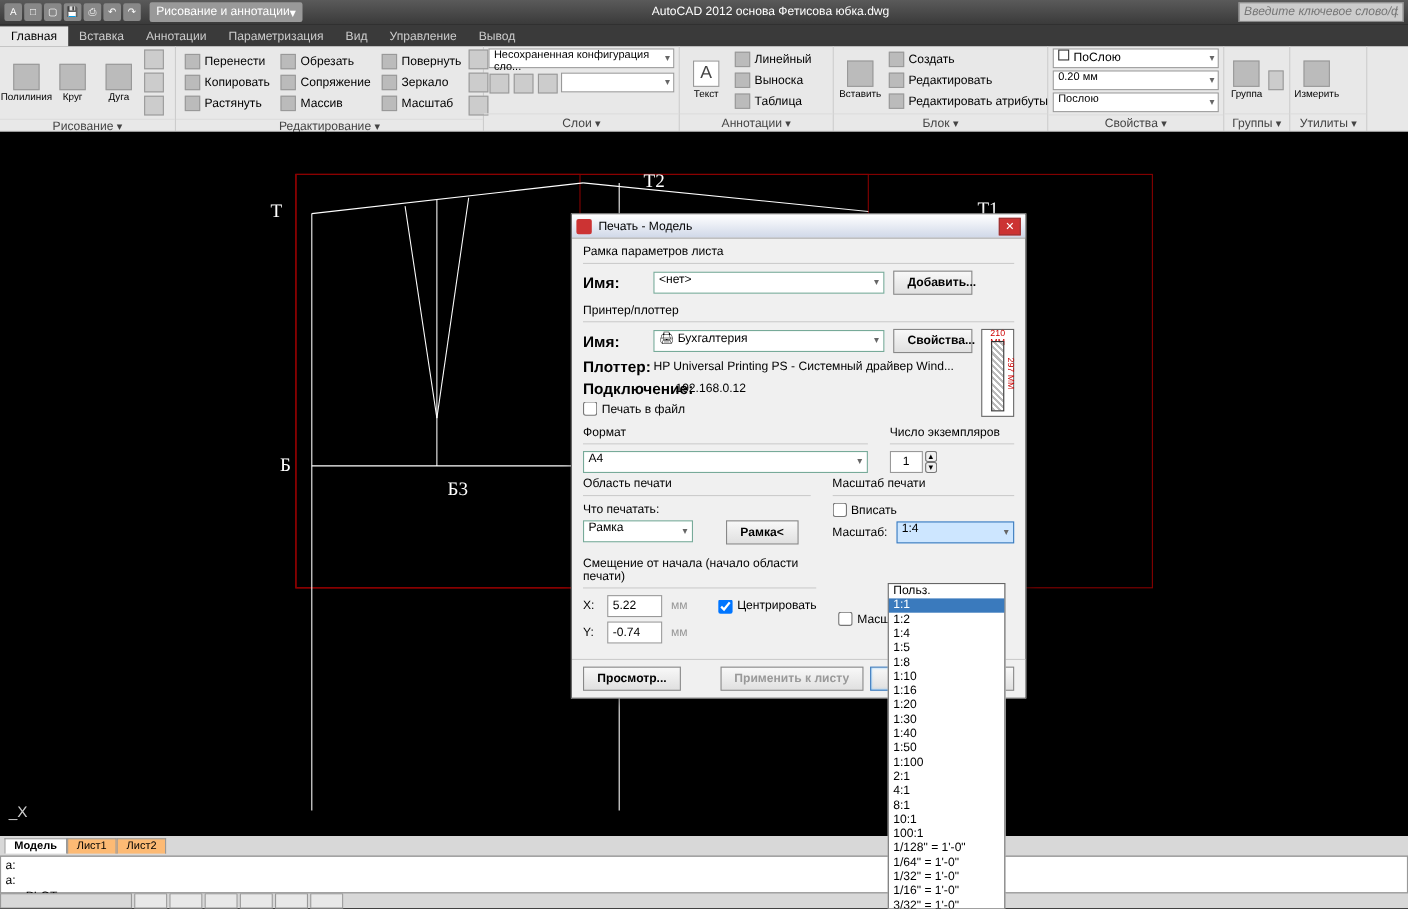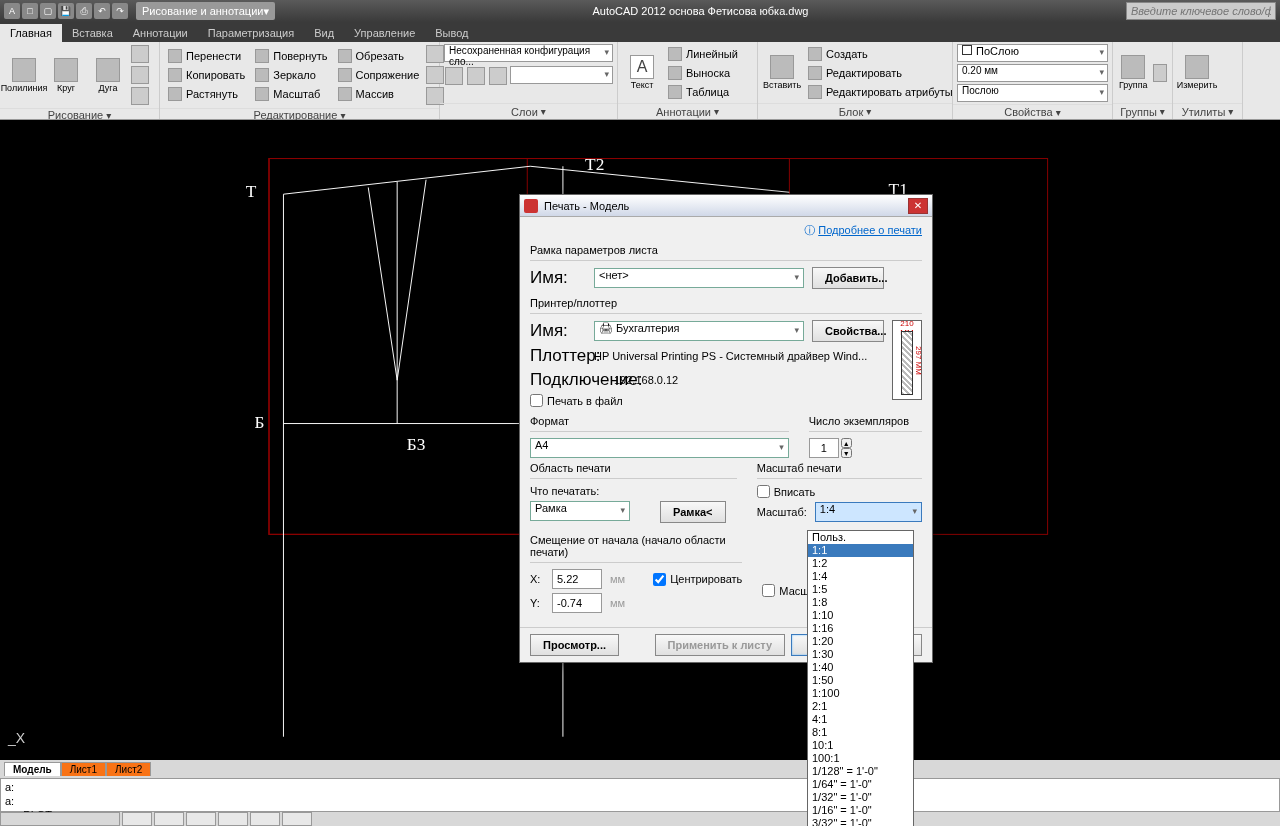--- a/index.html
+++ b/index.html
@@ -44,21 +44,21 @@
 .dlg-title { height: 22px; background: linear-gradient(#fff,#d0d8e8); display: flex; align-items: center; padding: 0 4px; gap: 6px; border-bottom:1px solid #aaa;}
 .dlg-title .ic { width: 14px; height: 14px; background: #c33; border-radius:2px; }
 .dlg-title span { flex: 1; font-size: 11px; }
 .dlg-close { width: 20px; height: 16px; background: #c33; color: #fff; display:flex;align-items:center;justify-content:center; font-size:10px; border:1px solid #933;}
 .dlg-body { padding: 6px 10px 10px; }
 .dlg-toplink { text-align: right; margin-bottom: 6px; }
 .dlg-toplink a { color: #0066cc; text-decoration: underline; font-size: 11px; }
 .dlg-group { margin-bottom: 8px; }
 .dlg-group-title { font-size: 11px; margin-bottom: 4px; }
 .dlg-row { display: flex; align-items: center; gap: 8px; margin-bottom: 4px; }
-.dlg-label { width: 56px; font-size: 17px; }
+.dlg-label { width: 56px; font-size: 14px; font-weight: bold; }
 .dlg-combo { flex: 1; height: 20px; border: 1px solid #7a9; background: #fff; padding: 0 16px 0 4px; font-size: 11px; position:relative;}
 .dlg-combo::after { content:"▾"; position:absolute; right:4px; top:3px; font-size:9px; color:#666;}
 .dlg-btn { height: 22px; padding: 0 12px; border: 1px solid #888; background: linear-gradient(#f8f8f8,#e0e0e0); font-size: 11px; font-weight: bold; }
 .dlg-btn.primary { border: 1px solid #3a7abd; box-shadow: 0 0 2px #6bf inset; }
 .dlg-text { font-size: 11px; }
 .dlg-input { height: 20px; border: 1px solid #999; background: #fff; padding: 0 4px; font-size: 11px; }
 .dlg-check { display: flex; align-items: center; gap: 4px; font-size: 11px; }
 .dlg-check input { width: 13px; height: 13px; }
 .paper-preview { width: 72px; height: 80px; border: 1px solid #666; background: #fff; position: relative; }
 .paper-preview .inner { position:absolute; top:10px;left:8px;right:8px;bottom:4px; background: repeating-linear-gradient(45deg,#bbb,#bbb 2px,#fff 2px,#fff 4px); border:1px solid #333;}
@@ -71,21 +71,21 @@
 
 
 .scale-dd { position: absolute; top: 530px; left: 807px; width: 107px; background: #fff; border: 1px solid #666; z-index:100;}
 .scale-dd .opt { padding: 0 4px; font-size: 11px; line-height: 13px; white-space:nowrap;}
 .scale-dd .opt.sel { background: #3a7abd; color: #fff; }
 .scale-scroll { position:absolute; top:530px; left:900px; width:14px; height:290px; background:#e8e8e8; border:1px solid #999;}
 .scale-scroll .thumb { width:100%; height:80px; background:#ccc; border:1px solid #999;}
 
 
 .model-tabs { position:absolute; bottom:48px; left:0; right:0; height:18px; background:#d8d8d8; display:flex; align-items:center; padding-left:4px;}
-.model-tab { padding: 1px 8px; border:1px solid #999; background:#f97316; font-size:10px; border-bottom:none;}
+.model-tab { padding: 1px 8px; border:1px solid #999; background:#fdba74; font-size:10px; border-bottom:none;}
 .model-tab.active { background:#fff; font-weight:bold;}
 
 
 .cmd-area { position:absolute; bottom:14px; left:0; right:0; height:34px; background:#fff; border:1px solid #999; font-family:monospace; font-size:11px; padding:1px 4px;}
 .cmd-area div { line-height:14px; }
 
 
 .statusbar { position:absolute; bottom:0; left:0; right:0; height:14px; background:#d8d8d8; display:flex; gap:2px;}
 .statusbar .cell {width:30px; border:1px solid #999; background:#e8e8e8;}
 </style>
@@ -152,43 +152,43 @@
             <span>Копировать</span>
           </div>
         <div class="rbtn-sm">
             <div class="ic"></div>
             <span>Растянуть</span>
           </div>
       </div>
       <div class="rcol">
         <div class="rbtn-sm">
             <div class="ic"></div>
+            <span>Обрезать</span>
+          </div>
+        <div class="rbtn-sm">
+            <div class="ic"></div>
+            <span>Сопряжение</span>
+          </div>
+        <div class="rbtn-sm">
+            <div class="ic"></div>
+            <span>Массив</span>
+          </div>
+      </div>
+      <div class="rcol">
+        <div class="rbtn-sm">
+            <div class="ic"></div>
             <span>Повернуть</span>
           </div>
         <div class="rbtn-sm">
             <div class="ic"></div>
             <span>Зеркало</span>
           </div>
         <div class="rbtn-sm">
             <div class="ic"></div>
             <span>Масштаб</span>
-          </div>
-      </div>
-      <div class="rcol">
-        <div class="rbtn-sm">
-            <div class="ic"></div>
-            <span>Обрезать</span>
-          </div>
-        <div class="rbtn-sm">
-            <div class="ic"></div>
-            <span>Сопряжение</span>
-          </div>
-        <div class="rbtn-sm">
-            <div class="ic"></div>
-            <span>Массив</span>
           </div>
       </div>
       <div class="rcol">
           <div class="ricon"></div>
           <div class="ricon"></div>
           <div class="ricon"></div>
         </div>
     </div>
     <div class="panel-title"><span>Редактирование</span> ▾</div>
   </div>
@@ -301,21 +301,20 @@
   <div style="position:absolute;bottom:10px;left:8px;color:#ccc;font-size:14px">_X</div>
 </div>
 
 <div class="dialog">
   <div class="dlg-title">
     <div class="ic"></div>
     <span>Печать - Модель</span>
     <div class="dlg-close">✕</div>
   </div>
   <div class="dlg-body">
-    <div class="dlg-toplink"><span style="color:#06c">ⓘ</span> <a href="#">Подробнее о печати</a></div>
 
     <div class="dlg-group">
       <div class="dlg-group-title">Рамка параметров листа</div>
       <div class="hr"></div>
       <div class="dlg-row">
         <div class="dlg-label">Имя:</div>
         <div class="dlg-combo" style="width:210px;flex:none">&lt;нет&gt;</div>
         <button class="dlg-btn" style="width:72px">Добавить...</button>
       </div>
     </div>

